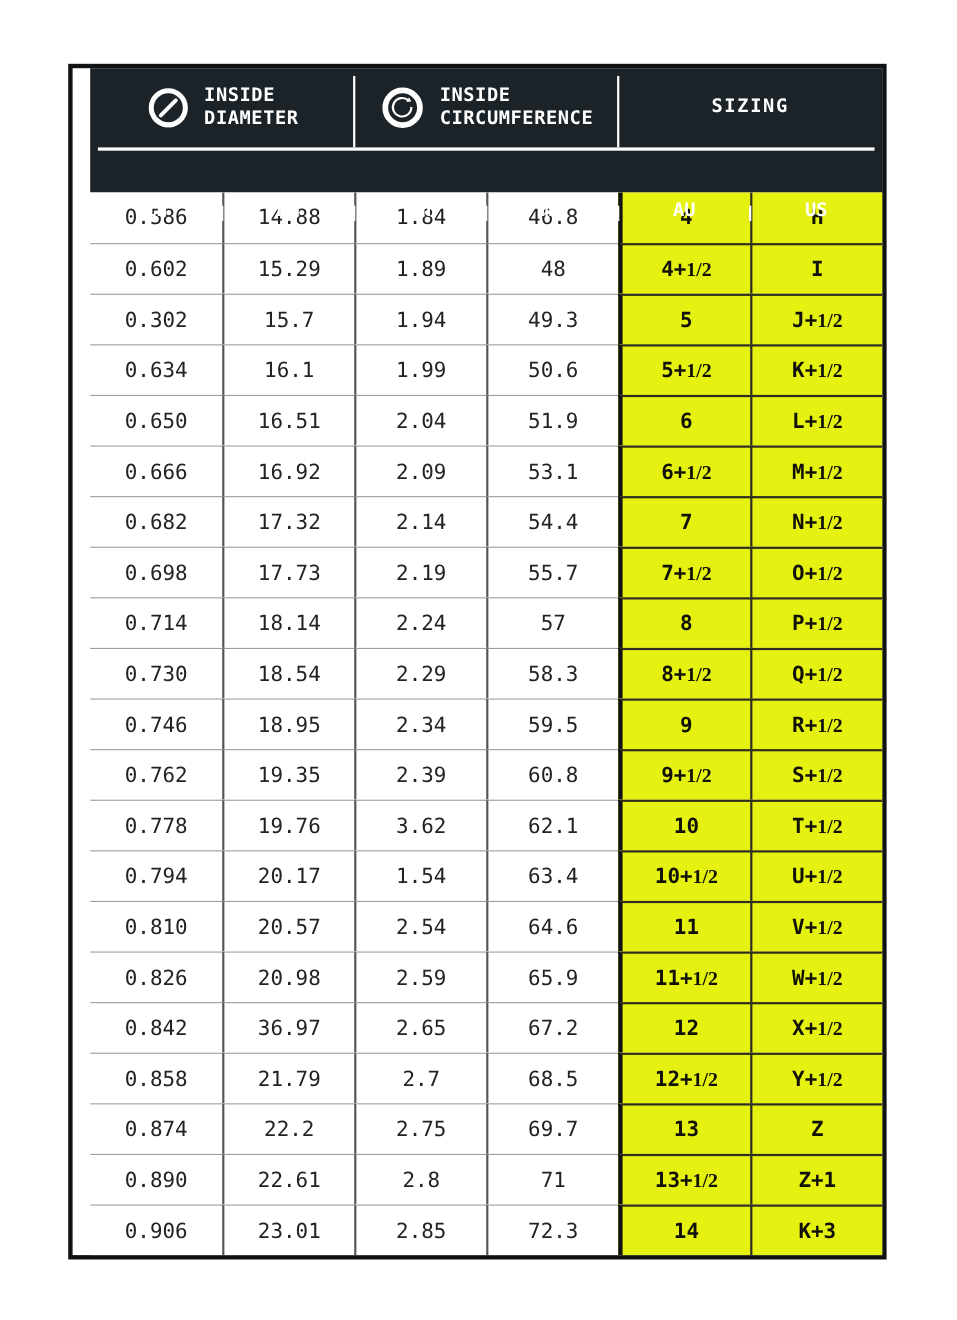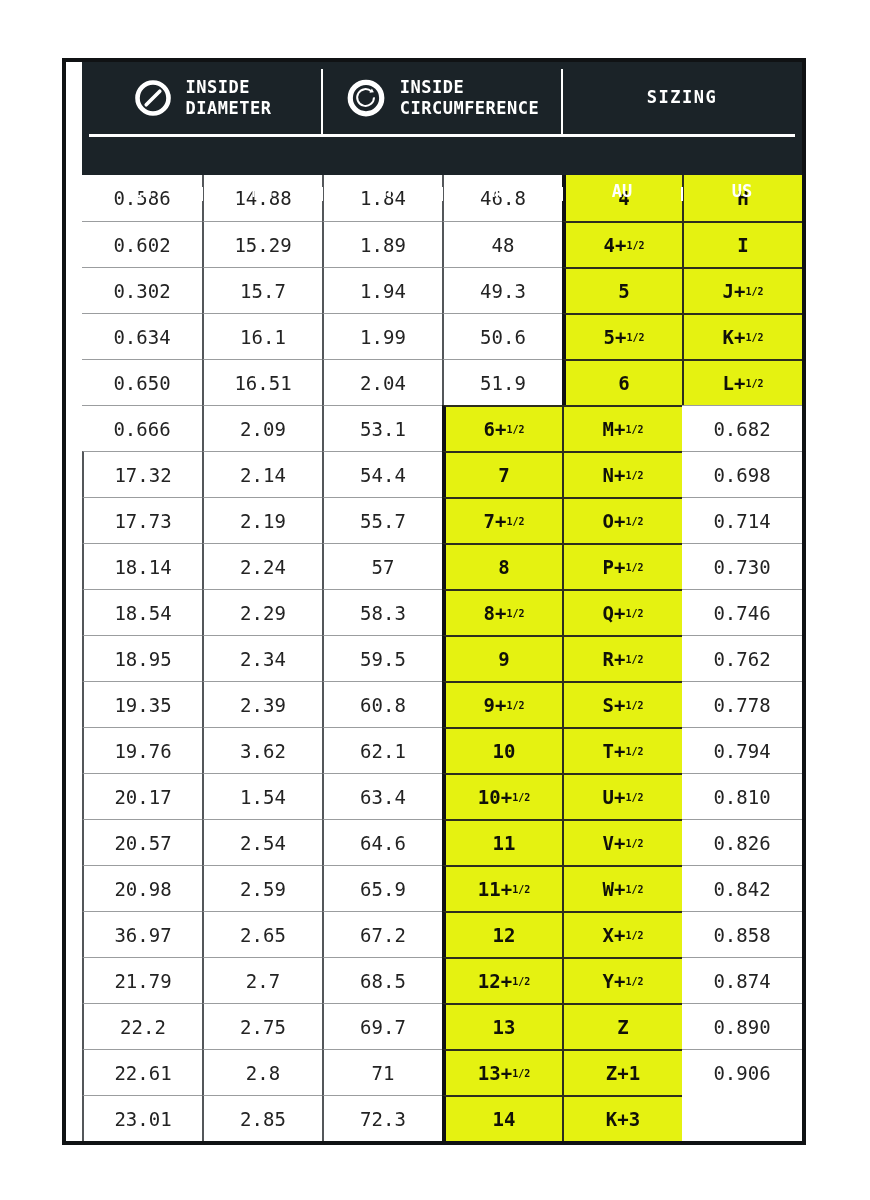--- a/index.html
+++ b/index.html
@@ -101,21 +101,21 @@
   .cell.white:not(.r0) { border-top: 1.5px solid #9b9d9f; }
   
   .cell.yellow {
     background: #e5f211;
     font-weight: 700;
     color: #111108;
   }
   .cell.c4 { border-left: 4px solid #101214; }
   .cell.c5 { border-left: 2px solid #2d2e1d; }
   .cell.yellow:not(.r0) { border-top: 2px solid #2d2e1d; }
-  .half { font-size: 10px; font-weight: 700; }
+  .half { font-size: 18px; font-weight: 700; font-family: Liberation Serif, serif; }
 </style>
 </head>
 <body>
 
 <div class="chart-wrap">
 
   <div class="table-header">
     <div class="group-row">
 
       <div class="group">
@@ -180,20 +180,21 @@
       <div class="cell c3 rn white">50.6</div>
       <div class="cell c4 rn yellow">5+<span class="half">1/2</span></div>
       <div class="cell c5 rn yellow">K+<span class="half">1/2</span></div>
       <div class="cell c0 rn white">0.650</div>
       <div class="cell c1 rn white">16.51</div>
       <div class="cell c2 rn white">2.04</div>
       <div class="cell c3 rn white">51.9</div>
       <div class="cell c4 rn yellow">6</div>
       <div class="cell c5 rn yellow">L+<span class="half">1/2</span></div>
       <div class="cell c0 rn white">0.666</div>
+      <div class="cell c1 rn white">16.92</div>
       <div class="cell c2 rn white">2.09</div>
       <div class="cell c3 rn white">53.1</div>
       <div class="cell c4 rn yellow">6+<span class="half">1/2</span></div>
       <div class="cell c5 rn yellow">M+<span class="half">1/2</span></div>
       <div class="cell c0 rn white">0.682</div>
       <div class="cell c1 rn white">17.32</div>
       <div class="cell c2 rn white">2.14</div>
       <div class="cell c3 rn white">54.4</div>
       <div class="cell c4 rn yellow">7</div>
       <div class="cell c5 rn yellow">N+<span class="half">1/2</span></div>

